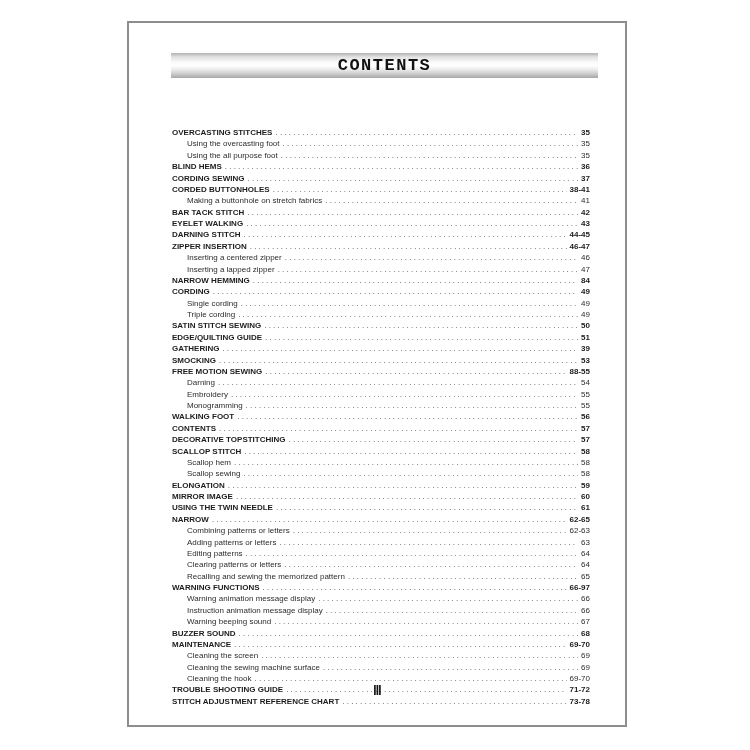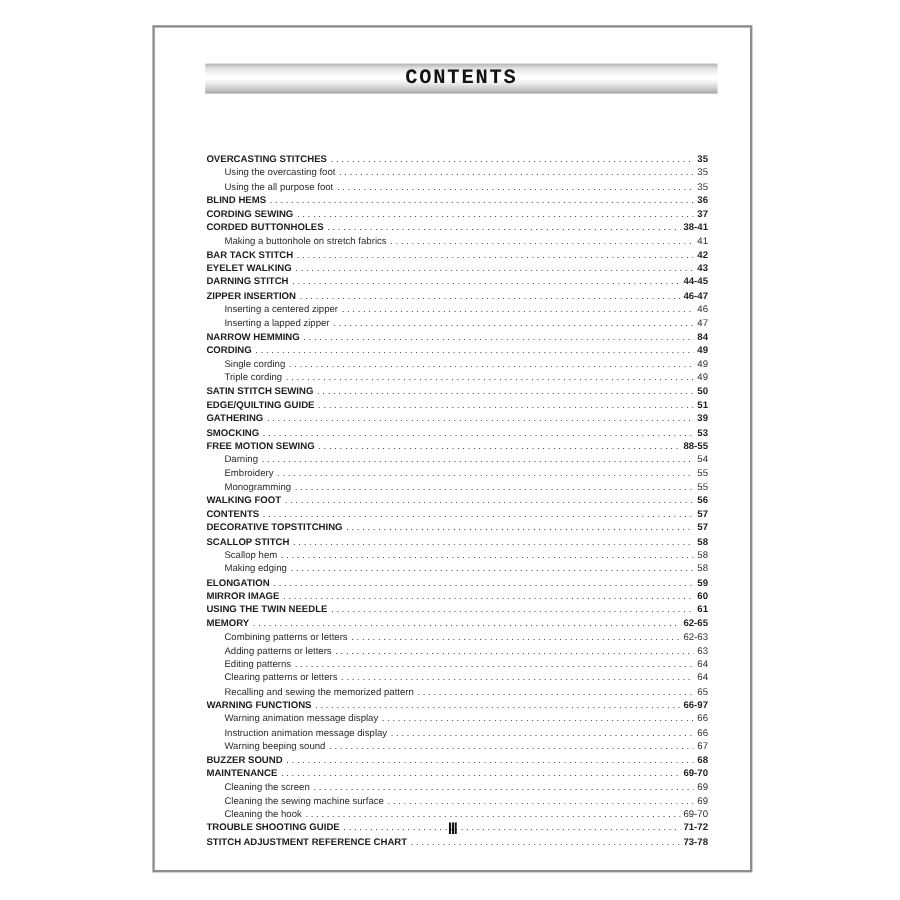--- a/index.html
+++ b/index.html
@@ -260,41 +260,41 @@
           <span class="label">SCALLOP STITCH</span>
           <span class="dots">. . . . . . . . . . . . . . . . . . . . . . . . . . . . . . . . . . . . . . . . . . . . . . . . . . . . . . . . . . . . . . . . . . . . . . . . . . . . . . . . . . . . . . . . . . . . . . . . . . . . . . . . . . . . . . . . . . . . . . . . . . . . . . . . . . . . . . . . . . . . . . . . . . . . . . . . . . . . . . . . . . . . . . . . . . . . . . . . . . . . . . . . . . . . . . . . . . . . . . . . . . . . . . . . . . . . . . . . . . . . </span>
           <span class="pg">58</span>
         </div>
         <div class="toc-row sub">
           <span class="label">Scallop hem</span>
           <span class="dots">. . . . . . . . . . . . . . . . . . . . . . . . . . . . . . . . . . . . . . . . . . . . . . . . . . . . . . . . . . . . . . . . . . . . . . . . . . . . . . . . . . . . . . . . . . . . . . . . . . . . . . . . . . . . . . . . . . . . . . . . . . . . . . . . . . . . . . . . . . . . . . . . . . . . . . . . . . . . . . . . . . . . . . . . . . . . . . . . . . . . . . . . . . . . . . . . . . . . . . . . . . . . . . . . . . . . . . . . . . . . </span>
           <span class="pg">58</span>
         </div>
         <div class="toc-row sub">
-          <span class="label">Making edging</span>
+          <span class="label">Scallop sewing</span>
           <span class="dots">. . . . . . . . . . . . . . . . . . . . . . . . . . . . . . . . . . . . . . . . . . . . . . . . . . . . . . . . . . . . . . . . . . . . . . . . . . . . . . . . . . . . . . . . . . . . . . . . . . . . . . . . . . . . . . . . . . . . . . . . . . . . . . . . . . . . . . . . . . . . . . . . . . . . . . . . . . . . . . . . . . . . . . . . . . . . . . . . . . . . . . . . . . . . . . . . . . . . . . . . . . . . . . . . . . . . . . . . . . . . </span>
           <span class="pg">58</span>
         </div>
         <div class="toc-row main">
           <span class="label">ELONGATION</span>
           <span class="dots">. . . . . . . . . . . . . . . . . . . . . . . . . . . . . . . . . . . . . . . . . . . . . . . . . . . . . . . . . . . . . . . . . . . . . . . . . . . . . . . . . . . . . . . . . . . . . . . . . . . . . . . . . . . . . . . . . . . . . . . . . . . . . . . . . . . . . . . . . . . . . . . . . . . . . . . . . . . . . . . . . . . . . . . . . . . . . . . . . . . . . . . . . . . . . . . . . . . . . . . . . . . . . . . . . . . . . . . . . . . . </span>
           <span class="pg">59</span>
         </div>
         <div class="toc-row main">
           <span class="label">MIRROR IMAGE</span>
           <span class="dots">. . . . . . . . . . . . . . . . . . . . . . . . . . . . . . . . . . . . . . . . . . . . . . . . . . . . . . . . . . . . . . . . . . . . . . . . . . . . . . . . . . . . . . . . . . . . . . . . . . . . . . . . . . . . . . . . . . . . . . . . . . . . . . . . . . . . . . . . . . . . . . . . . . . . . . . . . . . . . . . . . . . . . . . . . . . . . . . . . . . . . . . . . . . . . . . . . . . . . . . . . . . . . . . . . . . . . . . . . . . . </span>
           <span class="pg">60</span>
         </div>
         <div class="toc-row main">
           <span class="label">USING THE TWIN NEEDLE</span>
           <span class="dots">. . . . . . . . . . . . . . . . . . . . . . . . . . . . . . . . . . . . . . . . . . . . . . . . . . . . . . . . . . . . . . . . . . . . . . . . . . . . . . . . . . . . . . . . . . . . . . . . . . . . . . . . . . . . . . . . . . . . . . . . . . . . . . . . . . . . . . . . . . . . . . . . . . . . . . . . . . . . . . . . . . . . . . . . . . . . . . . . . . . . . . . . . . . . . . . . . . . . . . . . . . . . . . . . . . . . . . . . . . . . </span>
           <span class="pg">61</span>
         </div>
         <div class="toc-row main">
-          <span class="label">MEMORY</span>
+          <span class="label">NARROW</span>
           <span class="dots">. . . . . . . . . . . . . . . . . . . . . . . . . . . . . . . . . . . . . . . . . . . . . . . . . . . . . . . . . . . . . . . . . . . . . . . . . . . . . . . . . . . . . . . . . . . . . . . . . . . . . . . . . . . . . . . . . . . . . . . . . . . . . . . . . . . . . . . . . . . . . . . . . . . . . . . . . . . . . . . . . . . . . . . . . . . . . . . . . . . . . . . . . . . . . . . . . . . . . . . . . . . . . . . . . . . . . . . . . . . . </span>
           <span class="pg">62-65</span>
         </div>
         <div class="toc-row sub">
           <span class="label">Combining patterns or letters</span>
           <span class="dots">. . . . . . . . . . . . . . . . . . . . . . . . . . . . . . . . . . . . . . . . . . . . . . . . . . . . . . . . . . . . . . . . . . . . . . . . . . . . . . . . . . . . . . . . . . . . . . . . . . . . . . . . . . . . . . . . . . . . . . . . . . . . . . . . . . . . . . . . . . . . . . . . . . . . . . . . . . . . . . . . . . . . . . . . . . . . . . . . . . . . . . . . . . . . . . . . . . . . . . . . . . . . . . . . . . . . . . . . . . . . </span>
           <span class="pg">62-63</span>
         </div>
         <div class="toc-row sub">
           <span class="label">Adding patterns or letters</span>

